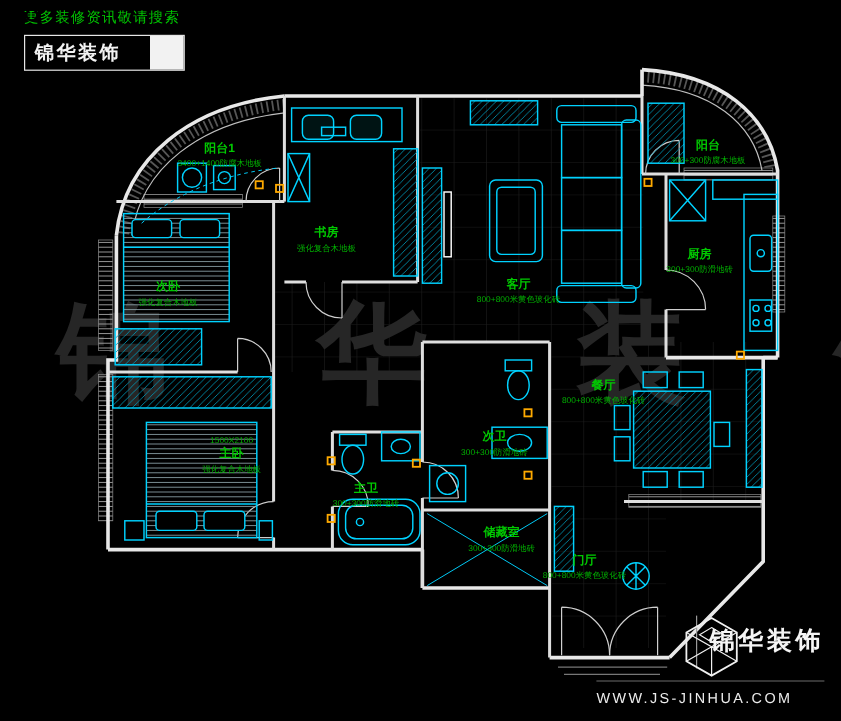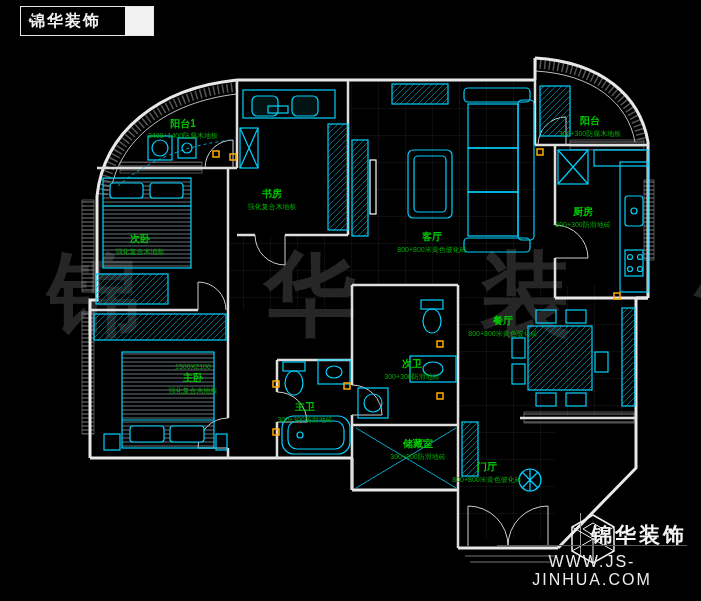--- a/index.html
+++ b/index.html
@@ -11,22 +11,22 @@
   .search-hint{color:#00c400;font-size:12px;letter-spacing:1px;margin-bottom:6px;}
   .brand-box{display:flex;align-items:stretch;border:1px solid #e6e6e6;width:132px;height:28px;background:#000;}
   .brand-name{flex:1;color:#f2f2f2;font-size:16px;font-weight:bold;display:flex;align-items:center;
               padding-left:8px;letter-spacing:2px;}
   .search-btn{width:28px;background:#f2f2f2;display:flex;align-items:center;justify-content:center;cursor:pointer;}
   
   .footer{position:absolute;right:14px;bottom:44px;display:flex;align-items:center;z-index:5;}
   .footer .divider{width:1px;height:44px;background:#9a9a9a;margin:0 10px;}
   .f-brand{color:#f5f5f5;font-size:21px;font-weight:bold;letter-spacing:3px;line-height:1.15;}
   .f-tag{color:#00c800;font-size:19px;font-weight:bold;letter-spacing:5px;line-height:1.15;}
-  .website{position:absolute;right:14px;bottom:12px;width:190px;text-align:center;color:#ececec;
-           font-size:16px;letter-spacing:2px;border-top:1px solid #5a5a5a;padding-top:7px;cursor:pointer;z-index:5;}
+  .website{position:absolute;right:14px;bottom:12px;width:190px;color:#ececec;
+           font-size:12px;letter-spacing:2px;border-top:1px solid #5a5a5a;padding-top:7px;cursor:pointer;z-index:5;}
   
   .room-name{font:bold 10px "Liberation Sans",sans-serif;fill:#00c800;}
   .room-note{font:7px "Liberation Sans",sans-serif;fill:#00b000;}
   .room-dims{font:7px "Liberation Sans",sans-serif;fill:#00b000;}
   .wm{font:bold 92px "DejaVu Sans",sans-serif;fill:#262626;letter-spacing:46px;}
 </style>
 </head>
 <body>
 
 <div class="stage">
@@ -274,20 +274,21 @@
 
       <text class="room-name" x="418" y="447">储藏室</text>
       <text class="room-note" x="418" y="459">300+300防滑地砖</text>
 
       <text class="room-name" x="487" y="470">门厅</text>
       <text class="room-note" x="487" y="482">800+800米黄色玻化砖</text>
     </g>
   </svg>
 
   <div class="header">
+    <div class="search-hint">更多装修资讯敬请搜索</div>
     <div class="brand-box">
       <span class="brand-name">锦华装饰</span>
       <span class="search-btn">
         <svg width="16" height="16" viewBox="0 0 16 16">
           <circle cx="6.5" cy="6.5" r="4.5" fill="none" stroke="#000" stroke-width="2"></circle>
           <line x1="10" y1="10" x2="14.5" y2="14.5" stroke="#000" stroke-width="2"></line>
         </svg>
       </span>
     </div>
   </div>

